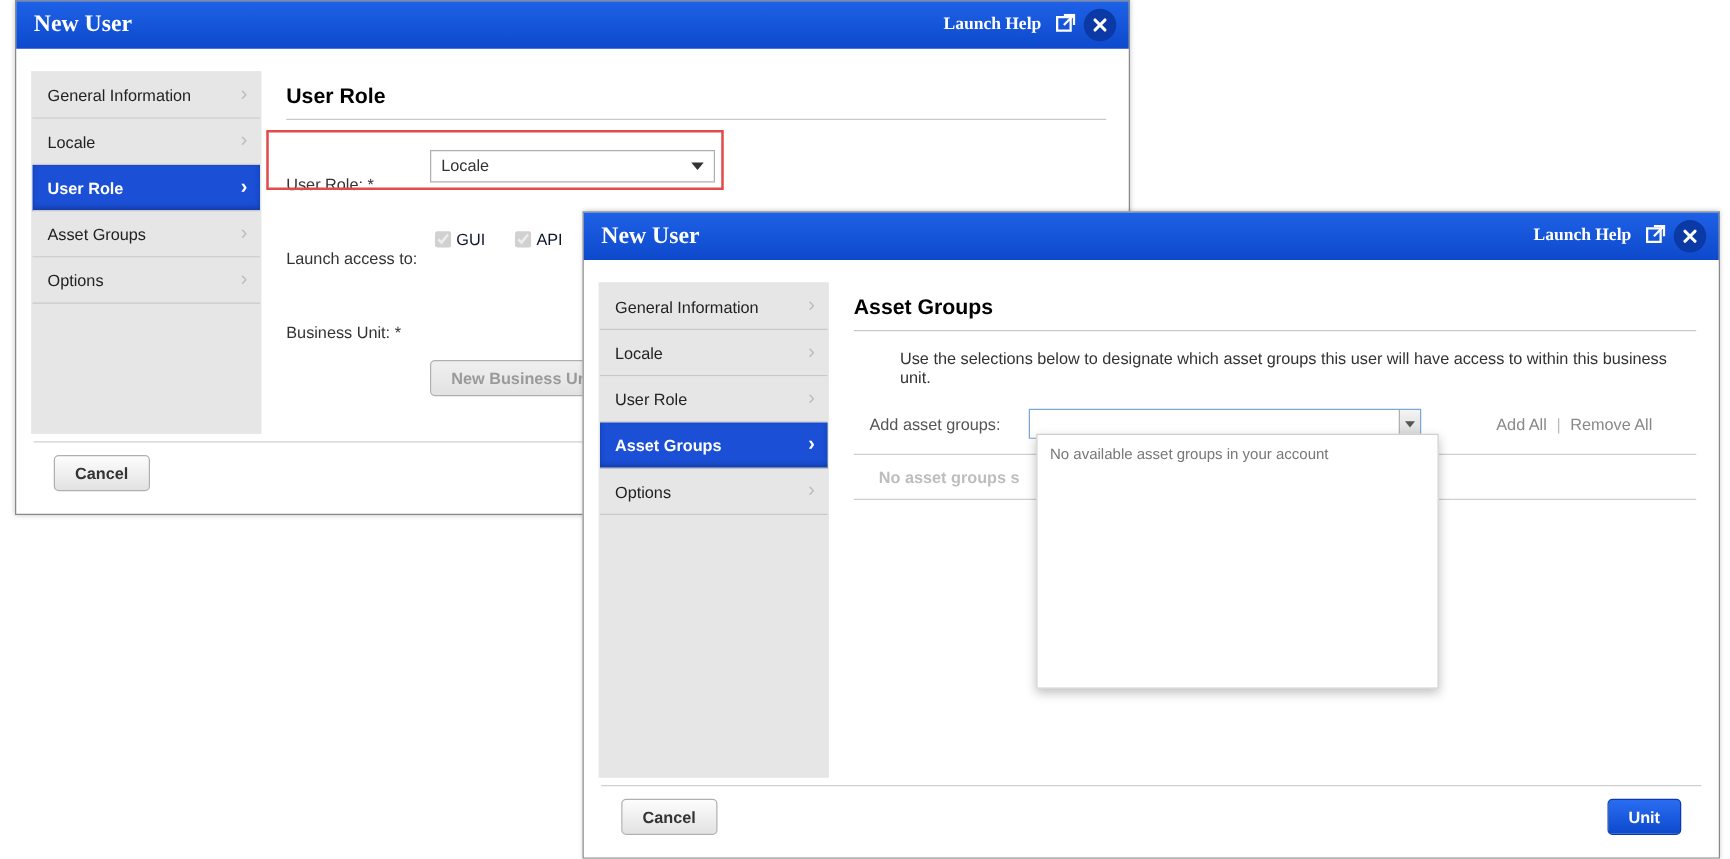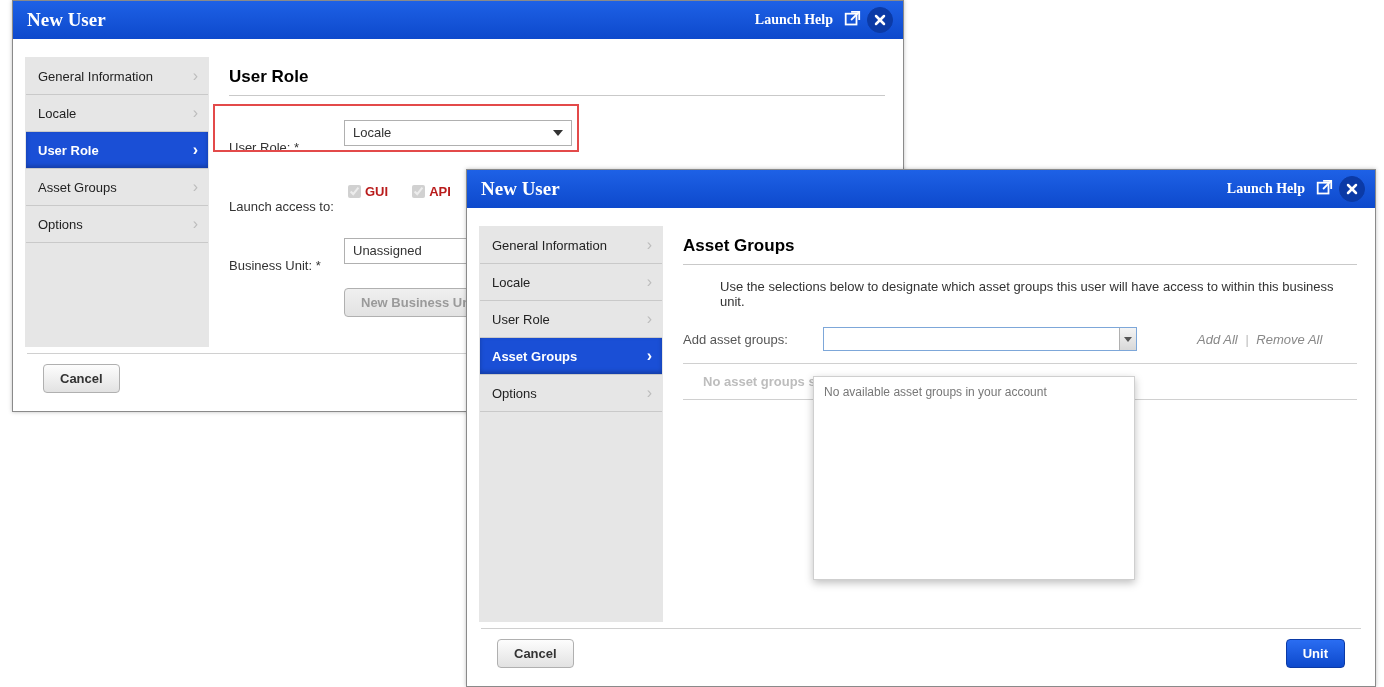--- a/index.html
+++ b/index.html
@@ -124,21 +124,21 @@
     cursor: pointer;
   }
   .dropdown-caret {
     position: absolute;
     right: 8px; top: 50%; transform: translateY(-50%);
     border-left: 5px solid transparent;
     border-right: 5px solid transparent;
     border-top: 6px solid #333;
   }
   .chk { margin-right: 4px; accent-color: #888; }
-  .chk-label { margin-right: 20px; color:#b91c1c;font-weight:bold; }
+  .chk-label { margin-right: 20px; color:#0f172a; }
   .btn {
     border: 1px solid #b0b0b0;
     background: linear-gradient(#fdfdfd,#e2e2e2);
     border-radius: 4px;
     padding: 6px 16px;
     font-size: 13px;
     font-weight: bold;
     color: #333;
     cursor: pointer;
   }
@@ -164,21 +164,21 @@
     font-size: 13px;
     color: #333;
     margin-bottom: 18px;
     margin-left: 37px;
   }
   .ag-row {
     display: flex;
     align-items: center;
     font-size: 13px;
   }
-  .ag-row .lbl { width: 130px; text-align: left; padding-right: 10px; color:#555; }
+  .ag-row .lbl { width: 130px; text-align: center; padding-right: 10px; color:#555; }
   .combo {
     width: 312px;
     height: 22px;
     border: 1px solid #7da7d9;
     display: flex;
     position: relative;
     background:#fff;
   }
   .combo input {
     flex: 1;
@@ -193,21 +193,21 @@
     border-left: 1px solid #b0b0b0;
     display: flex; align-items:center; justify-content:center;
     cursor: pointer;
   }
   .combo .trigger .dc {
     border-left:4px solid transparent;
     border-right:4px solid transparent;
     border-top:5px solid #555;
   }
   .links { margin-left: 60px; font-size:13px; color:#888; }
-  .links span { cursor:pointer;font-style:italic; }
+  .links span { cursor:pointer; }
   .links .sep { margin: 0 4px; color:#bbb; }
   .status-row {
     border-top: 1px solid #d0d0d0;
     border-bottom: 1px solid #d0d0d0;
     padding: 10px 0;
     margin-top: 12px;
     font-size: 13px;
     font-weight: bold;
     color: #bdbdbd;
     padding-left: 20px;
@@ -285,23 +285,20 @@
       <div class="form-row">
         <span class="lbl">Launch access to:</span>
         <input type="checkbox" class="chk" checked="" disabled="" style="">
         <span class="chk-label">GUI</span>
         <input type="checkbox" class="chk" checked="" disabled="" style="">
         <span class="chk-label">API</span>
       </div>
 
       <div class="form-row">
         <span class="lbl">Business Unit: *</span>
-        <div class="select-box" style="width:210px">
-          <span>Unassigned</span>
-        </div>
       </div>
 
       <div class="form-row">
         <span class="lbl"></span>
         <button class="btn disabled">New Business Unit</button>
       </div>
     </div>
   </div>
 
   <div class="footer" style="justify-content:flex-start">
@@ -367,21 +364,21 @@
         </div>
         <div class="links">
           <span>Add All</span>
           <span class="sep">|</span>
           <span>Remove All</span>
         </div>
       </div>
 
       <div class="status-row">No asset groups s</div>
 
-      <div class="popover" style="left:140px; top:121px; width:300px; height:186px;margin-top:29px;">
+      <div class="popover" style="left:156px; top:121px; width:300px; height:186px;">
         <span>No available asset groups in your account</span>
       </div>
     </div>
   </div>
 
   <div class="footer">
     <button class="btn">Cancel</button>
     <button class="btn primary">Unit</button>
   </div>
 </div>

